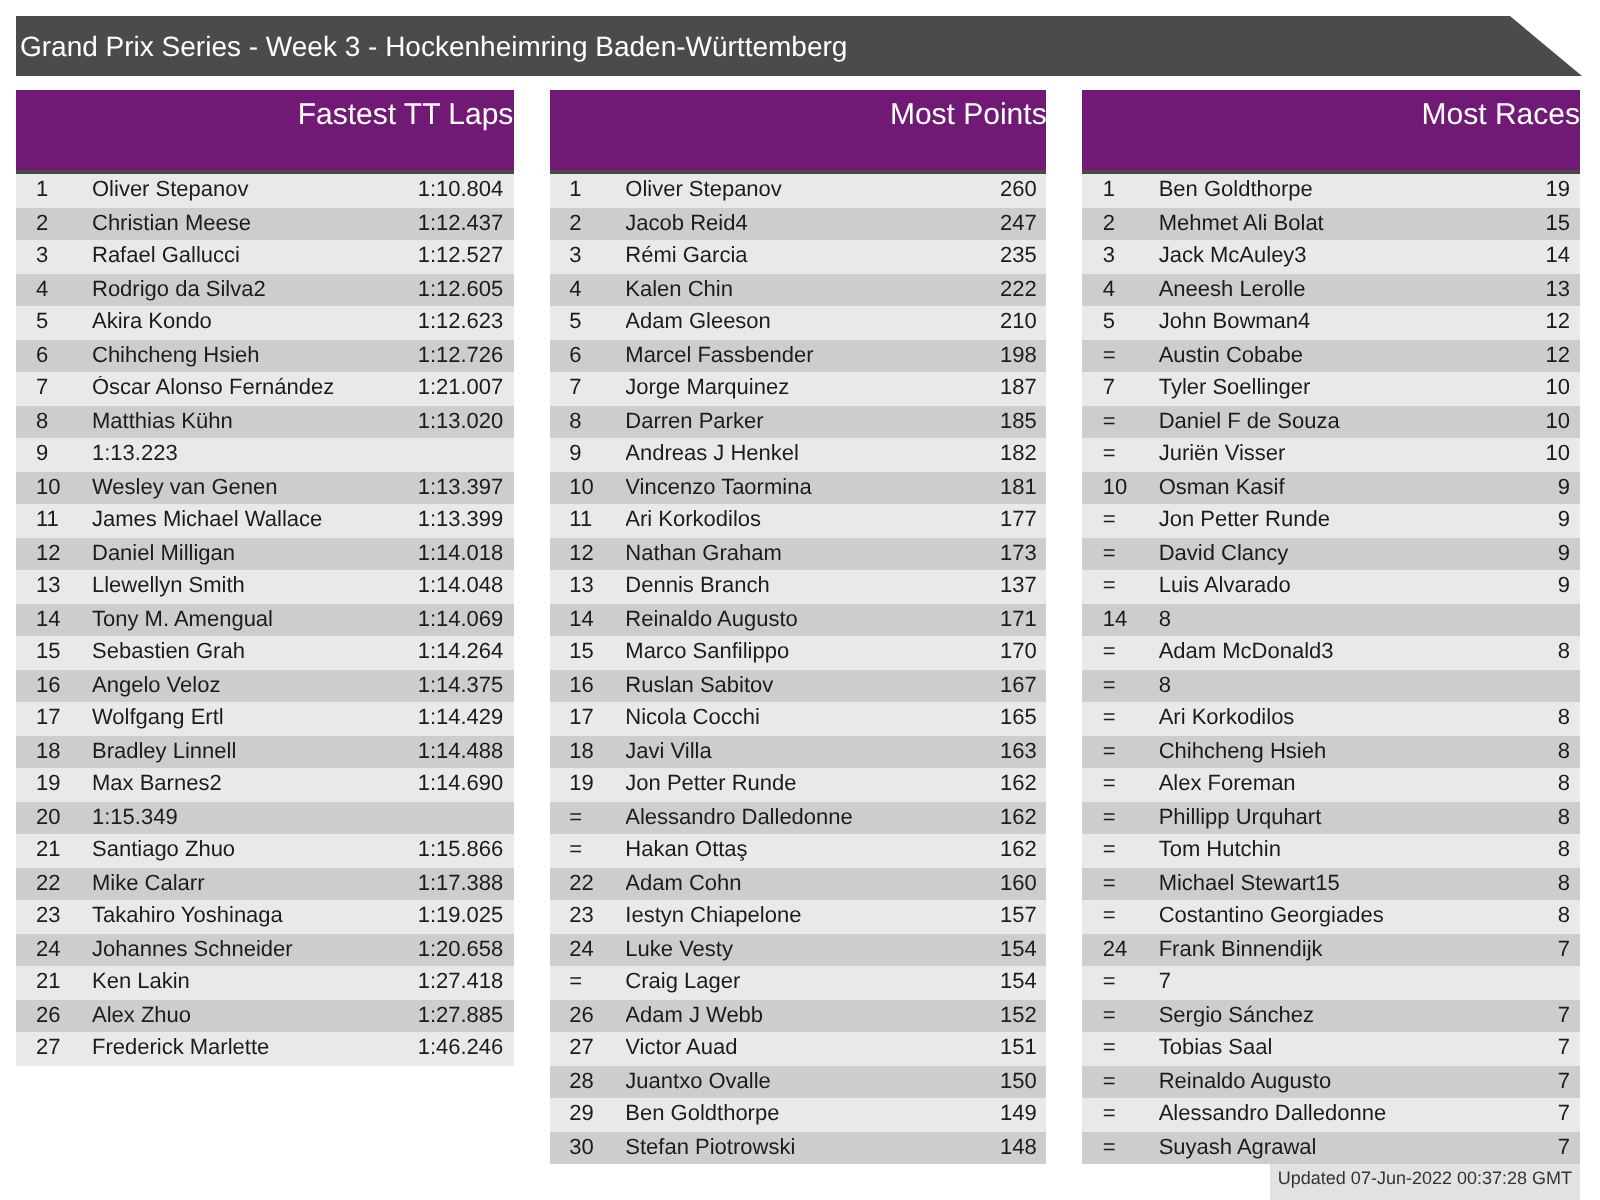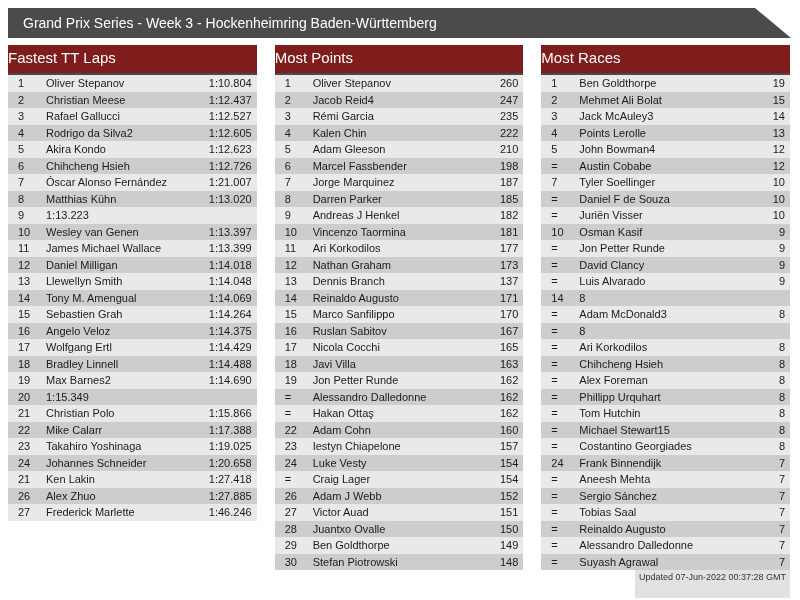--- a/index.html
+++ b/index.html
@@ -9,37 +9,37 @@
     font-family:"Liberation Sans", sans-serif;
     overflow:hidden;
   }
   .banner {
     margin:8px 8px 0 8px;
     width:783px; height:30px;
     box-sizing:border-box;
     background:#4b4b4b;
     color:#ffffff;
     display:flex; align-items:center;
-    padding-left:15px;
+    padding-left:2px;
     font-size:14px;
     clip-path: polygon(0 0, calc(100% - 36px) 0, 100% 100%, 0 100%);
   }
   .tables {
     display:grid;
     grid-template-columns:1fr 1fr 1fr;
     column-gap:18px;
     margin:7px 10px 0 8px;
     align-items:start;
   }
   .thead {
-    background:#7f1d1d;
+    background:#701a75;
     color:#ffffff;
-    text-align:left;
+    text-align:right;
     font-size:15px;
-    height:28px;
+    height:40px;
     line-height:25px;
     font-weight:normal;
     margin:0;
   }
   .rows { border-top:2px solid #4a4a4a; }
   .row {
     display:flex;
     align-items:center;
     height:16.5px;
     font-size:11px;
@@ -164,21 +164,21 @@
           <span class="rank">19</span>
           <span class="name">Max Barnes2</span>
           <span class="val">1:14.690</span>
         </div>
         <div class="row">
           <span class="rank">20</span>
           <span class="val">1:15.349</span>
         </div>
         <div class="row">
           <span class="rank">21</span>
-          <span class="name">Christian Polo</span>
+          <span class="name">Santiago Zhuo</span>
           <span class="val">1:15.866</span>
         </div>
         <div class="row">
           <span class="rank">22</span>
           <span class="name">Mike Calarr</span>
           <span class="val">1:17.388</span>
         </div>
         <div class="row">
           <span class="rank">23</span>
           <span class="name">Takahiro Yoshinaga</span>
@@ -376,21 +376,21 @@
           <span class="name">Mehmet Ali Bolat</span>
           <span class="val">15</span>
         </div>
         <div class="row">
           <span class="rank">3</span>
           <span class="name">Jack McAuley3</span>
           <span class="val">14</span>
         </div>
         <div class="row">
           <span class="rank">4</span>
-          <span class="name">Points Lerolle</span>
+          <span class="name">Aneesh Lerolle</span>
           <span class="val">13</span>
         </div>
         <div class="row">
           <span class="rank">5</span>
           <span class="name">John Bowman4</span>
           <span class="val">12</span>
         </div>
         <div class="row">
           <span class="rank">=</span>
           <span class="name">Austin Cobabe</span>
@@ -479,21 +479,20 @@
           <span class="name">Costantino Georgiades</span>
           <span class="val">8</span>
         </div>
         <div class="row">
           <span class="rank">24</span>
           <span class="name">Frank Binnendijk</span>
           <span class="val">7</span>
         </div>
         <div class="row">
           <span class="rank">=</span>
-          <span class="name">Aneesh Mehta</span>
           <span class="val">7</span>
         </div>
         <div class="row">
           <span class="rank">=</span>
           <span class="name">Sergio Sánchez</span>
           <span class="val">7</span>
         </div>
         <div class="row">
           <span class="rank">=</span>
           <span class="name">Tobias Saal</span>

